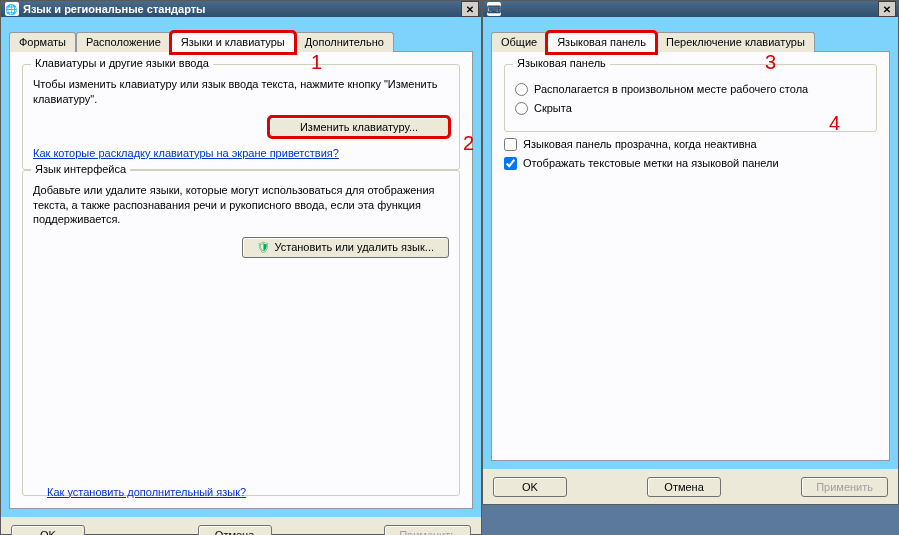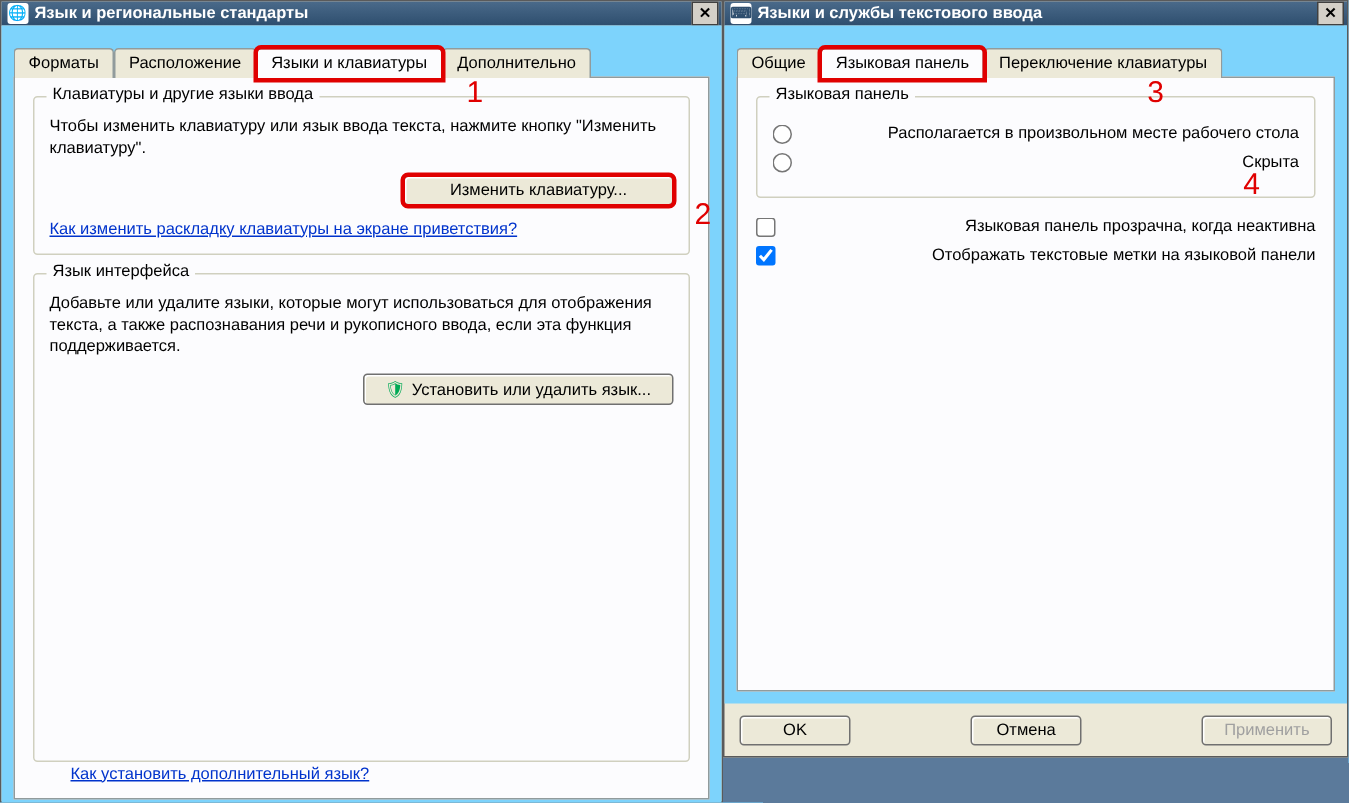--- a/index.html
+++ b/index.html
@@ -92,21 +92,21 @@
     flex: 1;
     border: 1px solid #919b9c;
     background: #fcfcfe;
     padding: 12px;
     position: relative;
   }
   .groupbox {
     border: 1px solid #d0d0bf;
     border-radius: 3px;
     padding: 12px 10px 10px 10px;
-    margin-bottom: 12px;
+    margin-bottom: 0;
     position: relative;
   }
   .groupbox > .legend {
     position: absolute;
     top: -8px;
     left: 8px;
     background: #fcfcfe;
     padding: 0 4px;
     font-size: 11px;
   }
@@ -132,21 +132,20 @@
     justify-content: space-between;
     gap: 6px;
     border-top: none;
   }
   .radio-row, .check-row {
     display: flex;
     align-items: flex-start;
     gap: 6px;
     margin: 5px 0;
     line-height: 1.3;
-    justify-content: space-between;
   }
   .radio-row input, .check-row input { margin: 1px 0 0 0; }
   .hl-red {
     outline: 3px solid #e00000;
     outline-offset: -1px;
   }
   .marker {
     position: absolute;
     color: #e00000;
     font-size: 20px;
@@ -180,21 +179,21 @@
       <div class="tab">Дополнительно</div>
     </div>
     <div class="tabpanel">
       <div class="groupbox">
         <div class="legend">Клавиатуры и другие языки ввода</div>
         <div class="desc">Чтобы изменить клавиатуру или язык ввода текста, нажмите кнопку "Изменить клавиатуру".</div>
         <div class="btn-row">
           <button class="btn hl-red" style="min-width:180px">Изменить клавиатуру...</button>
         </div>
         <div style="margin-top:10px">
-          <span class="link">Как изменить раскладку клавиатуры на экране приветствия?</span>
+          <span class="link">Как которые раскладку клавиатуры на экране приветствия?</span>
         </div>
       </div>
       <div class="groupbox" style="height:326px">
         <div class="legend">Язык интерфейса</div>
         <div class="desc">Добавьте или удалите языки, которые могут использоваться для отображения текста, а также распознавания речи и рукописного ввода, если эта функция поддерживается.</div>
         <div class="btn-row">
           <button class="btn" style="min-width:200px">
             <span class="shield">🛡</span><span>Установить или удалить язык...</span>
           </button>
         </div>
@@ -207,21 +206,20 @@
   <div class="bottom-bar">
     <button class="btn">OK</button>
     <button class="btn">Отмена</button>
     <button class="btn" disabled="">Применить</button>
   </div>
 </div>
 
 <div class="dialog right">
   <div class="titlebar">
     <span class="icon">⌨</span>
-    <span>Языки и службы текстового ввода</span>
     <span class="spacer"></span>
     <span class="close">✕</span>
   </div>
   <div class="body" style="position:relative">
     <div class="tabs">
       <div class="tab">Общие</div>
       <div class="tab active hl-red">Языковая панель</div>
       <div class="tab">Переключение клавиатуры</div>
     </div>
     <div class="tabpanel" style="min-height:410px">

